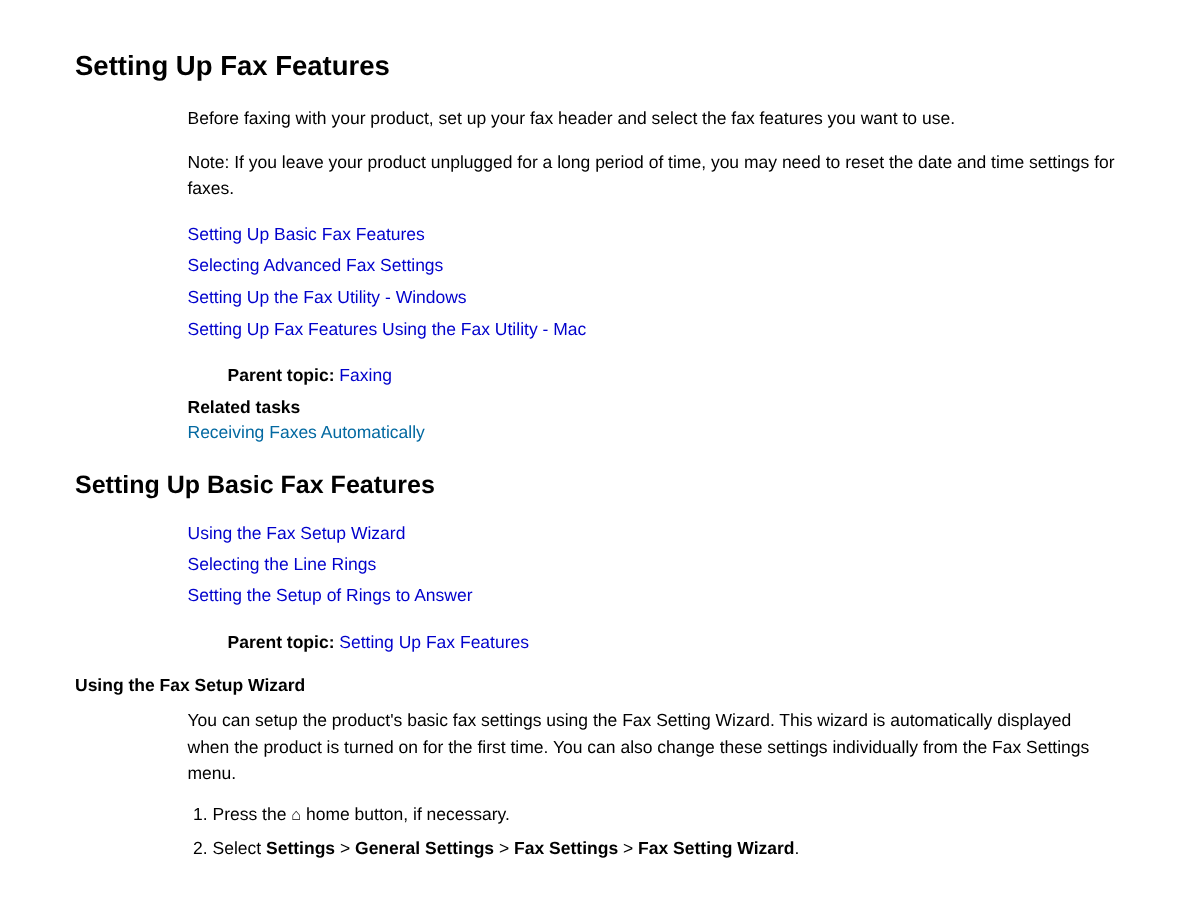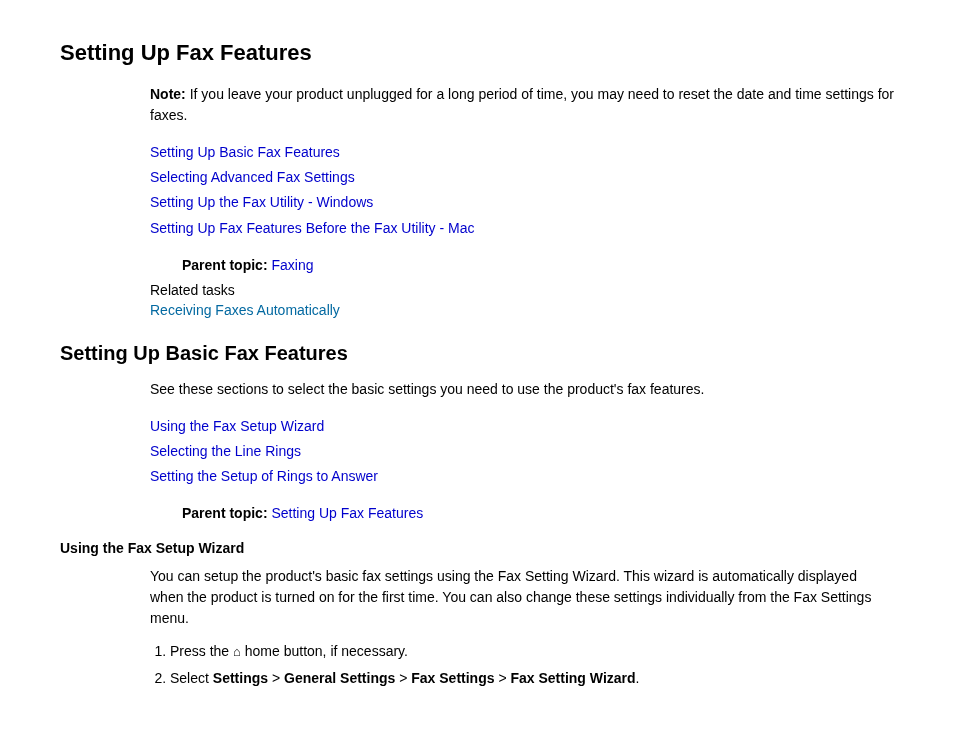--- a/index.html
+++ b/index.html
@@ -54,21 +54,21 @@
       line-height: 1.5;
       color: #000000;
     }
 
     .note-block {
       margin-bottom: 14px;
       line-height: 1.5;
     }
 
     .note-block .note-label {
-      font-weight: bold;
+      font-weight: normal;
     }
 
     .links-list {
       margin-bottom: 14px;
       line-height: 1.8;
     }
 
     .links-list a {
       color: #0000cc;
       text-decoration: none;
@@ -84,21 +84,21 @@
       font-weight: bold;
       padding-left: 32px;
     }
 
     .parent-topic-line a {
       color: #0000cc;
       text-decoration: none;
     }
 
     .related-tasks-label {
-      font-weight: normal;
+      font-weight: bold;
       margin-bottom: 4px;
     }
 
     .related-link a {
       color: #0369a1;
       text-decoration: none;
     }
 
     .section-divider {
       margin-bottom: 16px;
@@ -130,49 +130,49 @@
   </style>
 </head>
 <body>
 
 <div class="page-content">
 
   <div class="section-block">
     <h1 class="section-title">Setting Up Fax Features</h1>
 
     <div class="content-block">
+      <p class="intro-text">Before faxing with your product, set up your fax header and select the fax features you want to use.</p>
 
       <p class="note-block">
         <span class="note-label">Note:</span><span> If you leave your product unplugged for a long period of time, you may need to reset the date and time settings for faxes.</span>
       </p>
 
       <div class="links-list">
         <a href="#">Setting Up Basic Fax Features</a>
         <a href="#">Selecting Advanced Fax Settings</a>
         <a href="#">Setting Up the Fax Utility - Windows</a>
-        <a href="#">Setting Up Fax Features Before the Fax Utility - Mac</a>
+        <a href="#">Setting Up Fax Features Using the Fax Utility - Mac</a>
       </div>
 
       <p class="parent-topic-line">
         <span class="label">Parent topic:</span>
         <a href="#">Faxing</a>
       </p>
 
       <p class="related-tasks-label">Related tasks</p>
       <p class="related-link">
         <a href="#">Receiving Faxes Automatically</a>
       </p>
     </div>
   </div>
 
   <div class="section-divider section-block">
     <h2 class="section-title">Setting Up Basic Fax Features</h2>
 
     <div class="content-block">
-      <p class="intro-text">See these sections to select the basic settings you need to use the product's fax features.</p>
 
       <div class="links-list">
         <a href="#">Using the Fax Setup Wizard</a>
         <a href="#">Selecting the Line Rings</a>
         <a href="#">Setting the Setup of Rings to Answer</a>
       </div>
 
       <p class="parent-topic-line">
         <span class="label">Parent topic:</span>
         <a href="#">Setting Up Fax Features</a>

